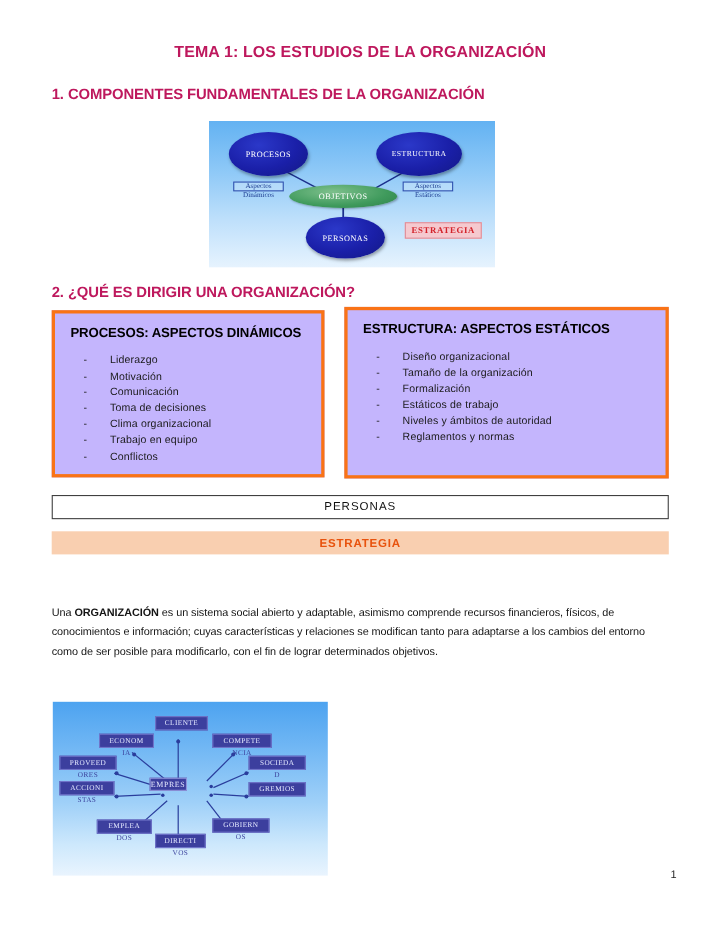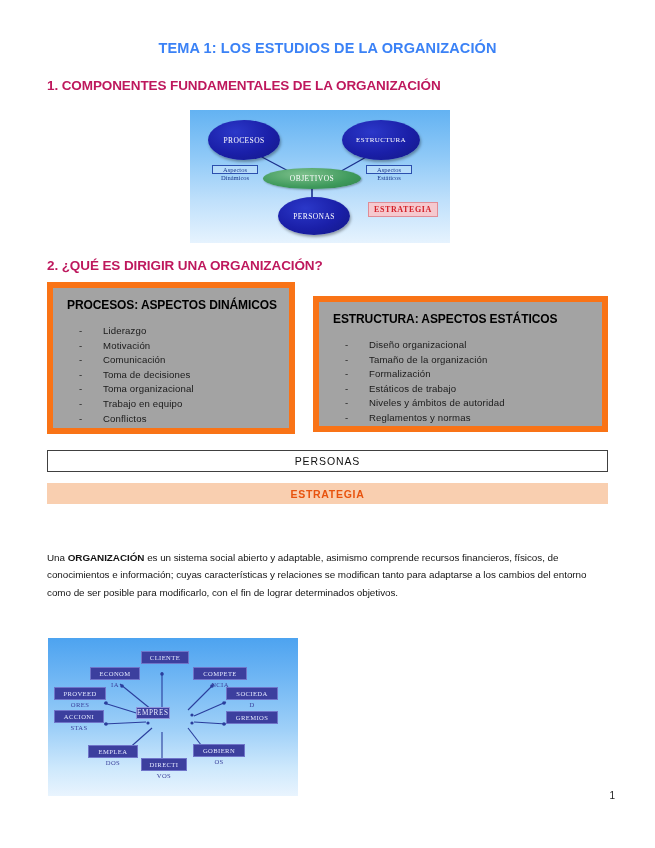--- a/index.html
+++ b/index.html
@@ -27,21 +27,21 @@
   
   .doc-title {
     position: absolute;
     top: 40px;
     left: 0;
     width: 655px;
     text-align: center;
     font-size: 14.5px;
     font-weight: bold;
     letter-spacing: 0.1px;
-    color: #3b82f6;
+    color: #be185d;
   }
 
   .section-heading {
     position: absolute;
     left: 47px;
     font-size: 13.5px;
     font-weight: bold;
     color: #be185d;
     letter-spacing: -0.1px;
     white-space: nowrap;
@@ -119,26 +119,26 @@
     font-family: "Liberation Serif", serif;
     font-weight: bold;
     font-size: 8px;
     letter-spacing: 0.6px;
     padding: 2px 5px;
   }
 
   
   .box {
     position: absolute;
-    border: 6px solid #f97316;
-    background: #a3a3a3;
+    border: 3px solid #f97316;
+    background: #c4b5fd;
     box-sizing: border-box;
   }
   .box-left  { left: 47px;  top: 282px; width: 248px; height: 152px; }
-  .box-right { left: 313px; top: 296px; width: 295px; height: 136px; }
+  .box-right { left: 313px; top: 279px; width: 295px; height: 156px; }
 
   .box-title {
     position: absolute;
     top: 10px;
     left: 14px;
     font-size: 12px;
     font-weight: bold;
     color: #000;
     letter-spacing: -0.1px;
   }
@@ -302,21 +302,21 @@
 
   <div class="section-heading sh2">2. ¿QUÉ ES DIRIGIR UNA ORGANIZACIÓN?</div>
 
   <div class="box box-left">
     <div class="box-title">PROCESOS: ASPECTOS DINÁMICOS</div>
     <ul class="box-list">
       <li><span class="dash">-</span><span>Liderazgo</span></li>
       <li><span class="dash">-</span><span>Motivación</span></li>
       <li><span class="dash">-</span><span>Comunicación</span></li>
       <li><span class="dash">-</span><span>Toma de decisiones</span></li>
-      <li><span class="dash">-</span><span>Toma organizacional</span></li>
+      <li><span class="dash">-</span><span>Clima organizacional</span></li>
       <li><span class="dash">-</span><span>Trabajo en equipo</span></li>
       <li><span class="dash">-</span><span>Conflictos</span></li>
     </ul>
   </div>
 
   <div class="box box-right">
     <div class="box-title">ESTRUCTURA: ASPECTOS ESTÁTICOS</div>
     <ul class="box-list">
       <li><span class="dash">-</span><span>Diseño organizacional</span></li>
       <li><span class="dash">-</span><span>Tamaño de la organización</span></li>

